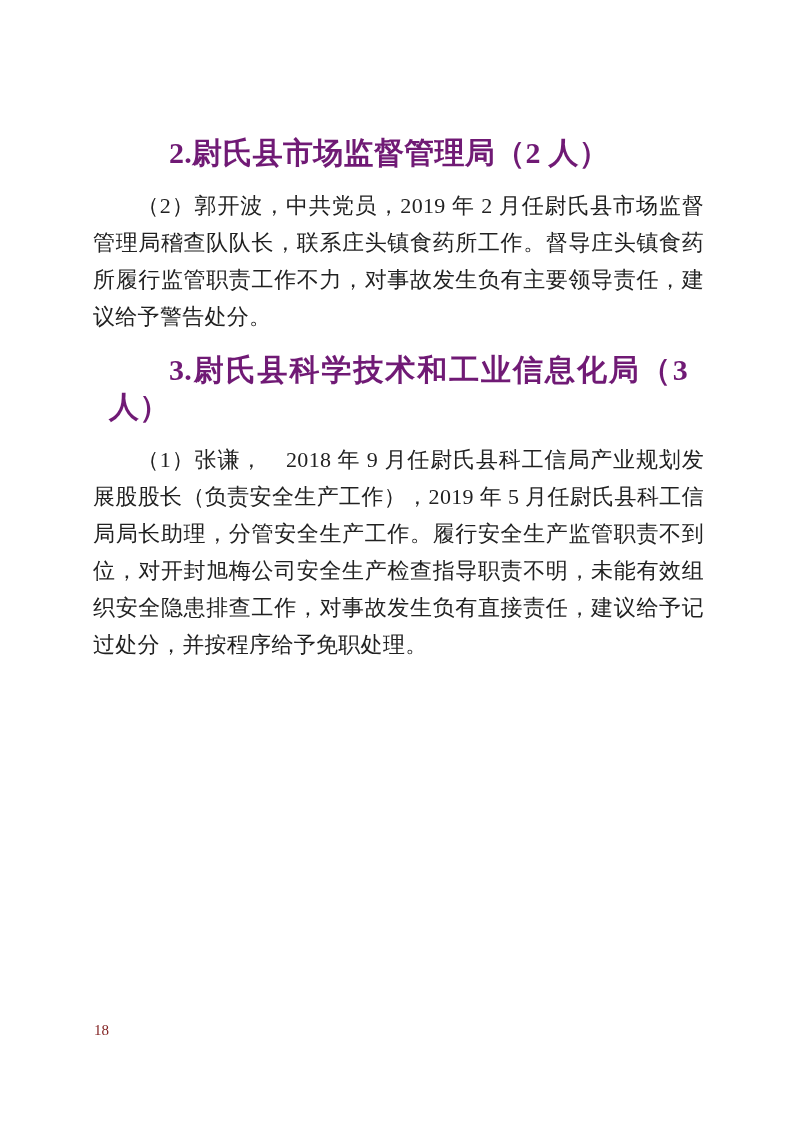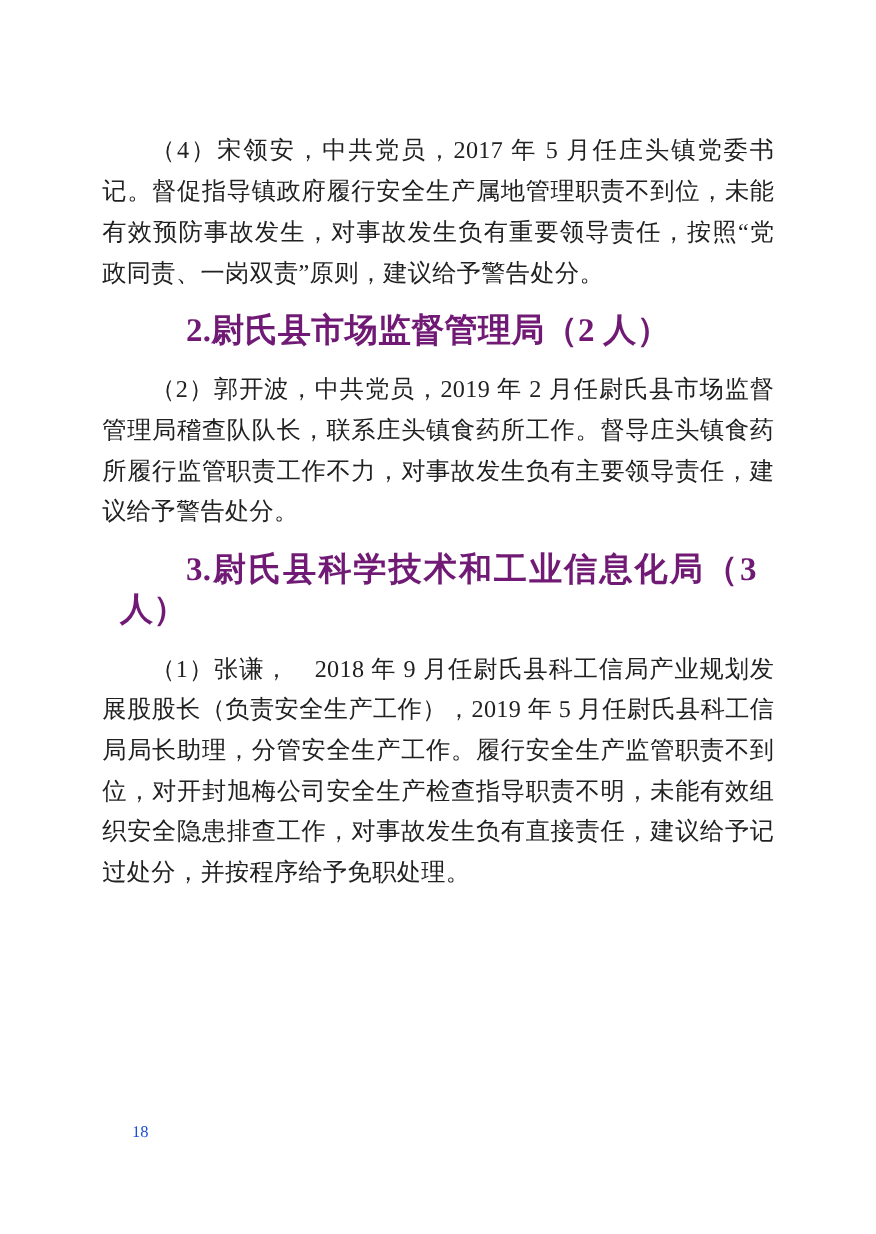--- a/index.html
+++ b/index.html
@@ -42,29 +42,27 @@
     font-size: 30px;
     font-weight: bold;
     color: #701a75;
   }
   .page-number {
     position: absolute;
     left: 94px;
     top: 1020px;
     font-size: 15px;
     line-height: 20px;
-    color: #1d4ed8;
-    margin-left: 26px;
+    color: #7f1d1d;
   }
 </style>
 </head>
 <body>
 
 <div class="page">
   <div class="content">
-    <p class="para">（4）宋领安，中共党员，2017 年 5 月任庄头镇党委书记。督促指导镇政府履行安全生产属地管理职责不到位，未能有效预防事故发生，对事故发生负有重要领导责任，按照“党政同责、一岗双责”原则，建议给予警告处分。</p>
     <h2 class="heading">2.尉氏县市场监督管理局（2 人）</h2>
     <p class="para">（2）郭开波，中共党员，2019 年 2 月任尉氏县市场监督管理局稽查队队长，联系庄头镇食药所工作。督导庄头镇食药所履行监管职责工作不力，对事故发生负有主要领导责任，建议给予警告处分。</p>
     <h2 class="heading">3.尉氏县科学技术和工业信息化局（3 人）</h2>
     <p class="para">（1）张谦，　2018 年 9 月任尉氏县科工信局产业规划发展股股长（负责安全生产工作），2019 年 5 月任尉氏县科工信局局长助理，分管安全生产工作。履行安全生产监管职责不到位，对开封旭梅公司安全生产检查指导职责不明，未能有效组织安全隐患排查工作，对事故发生负有直接责任，建议给予记过处分，并按程序给予免职处理。</p>
   </div>
   <div class="page-number">18</div>
 </div>
 
 </body></html>

